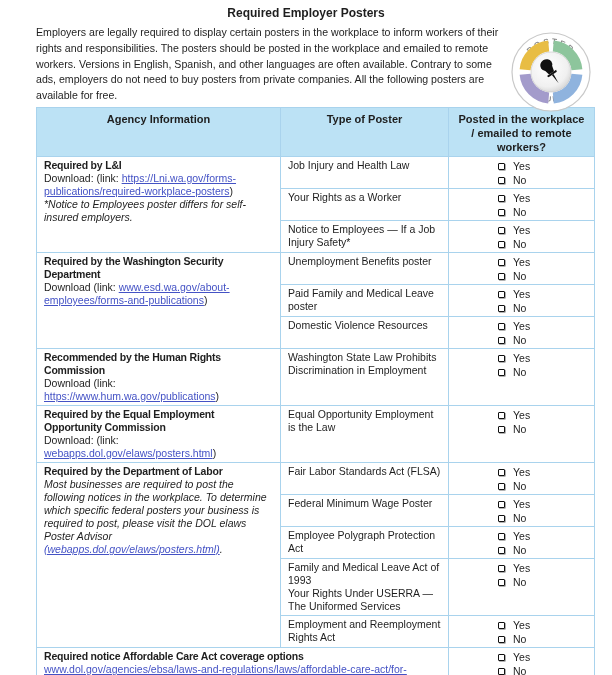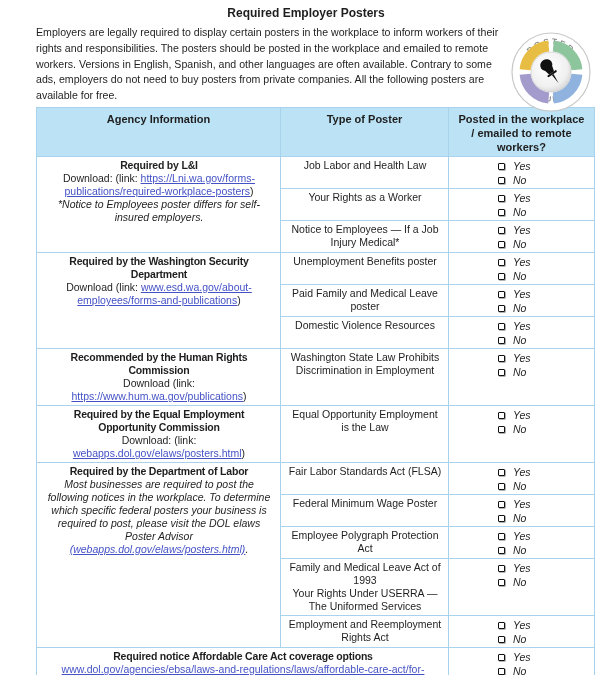--- a/index.html
+++ b/index.html
@@ -13,33 +13,33 @@
        font-family:"Liberation Sans",sans-serif;color:var(--text);}
   .page{position:relative;width:612px;height:675px;}
   .doc-title{font-size:12px;line-height:13px;font-weight:bold;text-align:center;
              margin:7px 0 5px 0;}
   .intro-wrap{margin:0 12px 0 36px;}
   .intro{width:472px;font-size:10.6px;line-height:15.8px;margin:0;}
   .badge-wrap{position:absolute;left:511px;top:25px;width:80px;height:80px;
               border-radius:50%;}
   table.posters{margin:3px 0 0 36px;width:558px;border-collapse:collapse;table-layout:fixed;}
   col.c1{width:244px;} col.c2{width:168px;} col.c3{width:146px;}
-  th,td{border:1px solid var(--table-border);text-align:center;}
+  th,td{border:1px solid var(--table-border);}
   th{background:var(--header-bg);font-size:11px;line-height:14px;font-weight:bold;
      text-align:center;vertical-align:top;padding:4px 8px 2px 8px;margin-left:12px;}
   td{vertical-align:top;padding:2px 6px 2px 7px;font-size:10.5px;line-height:13px;}
   tr.hh{height:45px;} tr.h27{height:27px;} tr.h28{height:28px;} tr.h31{height:31px;}
   tr.h37{height:37px;} tr.h44{height:44px;margin-left:36px;} tr.h55{height:55px;} tr.h57{height:57px;}
   .agency-title{font-weight:bold;letter-spacing:-0.2px;display:inline;}
   .note{font-style:italic;}
   a{color:var(--link);text-decoration:underline;cursor:pointer;word-wrap:break-word;}
   a.italic{font-style:italic;}
   .poster-line{display:block;}
   .cb-stack{display:flex;flex-direction:column;gap:3px;width:48px;margin:2px auto 0 auto;}
-  .cb-line{display:flex;align-items:center;gap:8px;height:11px;cursor:pointer;font-style:italic;}
+  .cb-line{display:flex;align-items:center;gap:8px;height:11px;cursor:pointer;}
   .cb-box{width:7px;height:7px;border:1px solid #111;border-radius:1px;flex:0 0 auto;
           box-shadow:0.8px 0.8px 0 #9a9a9a;background:#fff;}
   .cb-label{font-size:10.5px;line-height:11px;}
 </style>
 </head>
 <body>
 
 <div class="page">
 
   <h1 class="doc-title">Required Employer Posters</h1>
@@ -97,21 +97,21 @@
     </thead>
     <tbody>
 
       <tr class="h28">
         <td rowspan="3">
           <span class="agency-title">Required by L&amp;I</span><br>
           <span>Download: (link: </span><a>https://Lni.wa.gov/forms-publications/required-workplace-posters</a><span>)</span>
           <div class="note">*Notice to Employees poster differs for self-insured employers.</div>
         </td>
         <td>
-            <span class="poster-line">Job Labor and Health Law</span>
+            <span class="poster-line">Job Injury and Health Law</span>
           </td>
         <td>
             <div class="cb-stack">
           <div class="cb-line">
                 <span class="cb-box"></span>
                 <span class="cb-label">Yes</span>
               </div>
           <div class="cb-line">
                 <span class="cb-box"></span>
                 <span class="cb-label">No</span>
@@ -131,21 +131,21 @@
               </div>
           <div class="cb-line">
                 <span class="cb-box"></span>
                 <span class="cb-label">No</span>
               </div>
         </div>
           </td>
       </tr>
       <tr class="h31">
         <td>
-            <span class="poster-line">Notice to Employees — If a Job Injury Medical*</span>
+            <span class="poster-line">Notice to Employees — If a Job Injury Safety*</span>
           </td>
         <td>
             <div class="cb-stack">
           <div class="cb-line">
                 <span class="cb-box"></span>
                 <span class="cb-label">Yes</span>
               </div>
           <div class="cb-line">
                 <span class="cb-box"></span>
                 <span class="cb-label">No</span>

